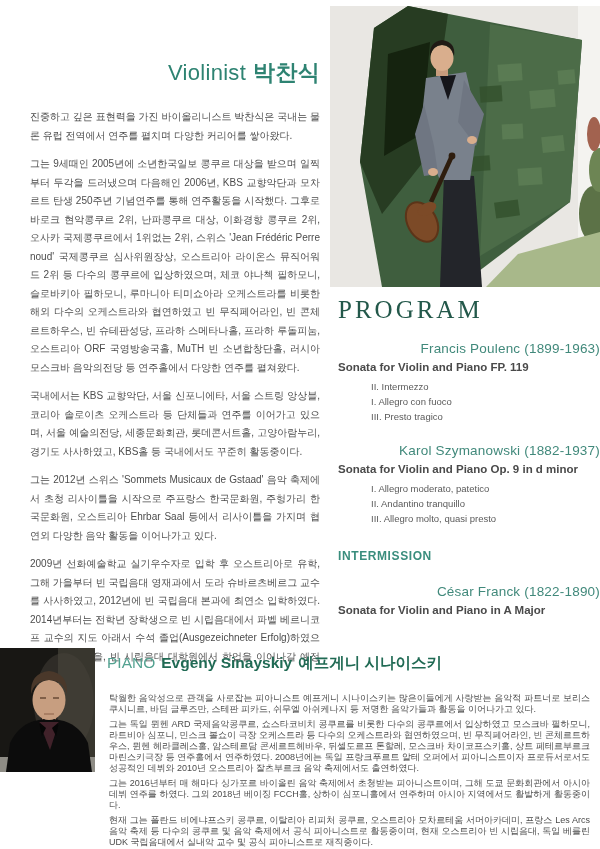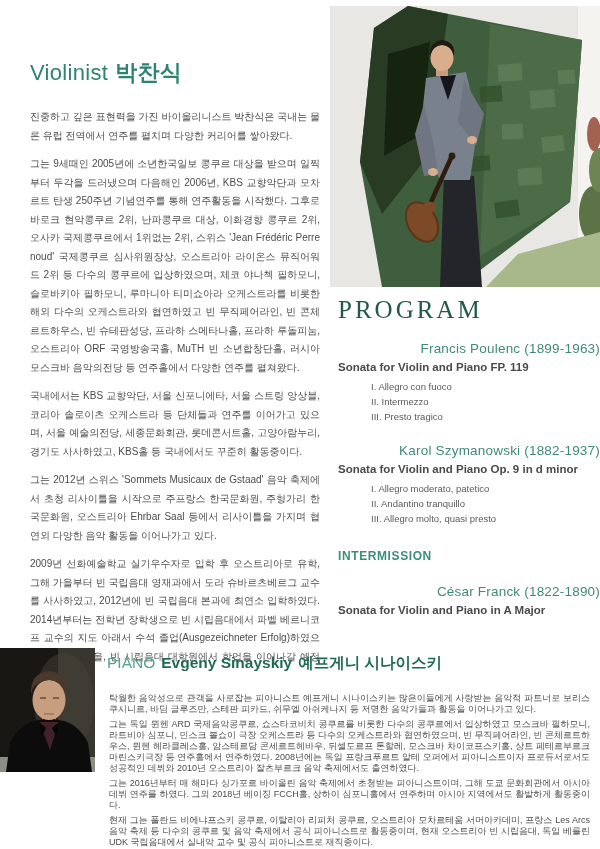--- a/index.html
+++ b/index.html
@@ -3,21 +3,21 @@
 <meta charset="utf-8">
 <style>
   html,body{margin:0;padding:0;}
   body{
     width:600px;height:849px;position:relative;background:#ffffff;overflow:hidden;
     font-family:"Liberation Sans","DejaVu Sans",sans-serif;
     -webkit-font-smoothing:antialiased;
   }
   
   .left-col{position:absolute;left:30px;top:58px;width:290px;}
-  .page-title{margin:0 0 20px 0;font-size:22px;font-weight:400;color:#2e8372;letter-spacing:.3px;}
+  .page-title{margin:0 0 20px 0;font-size:22px;font-weight:400;color:#2e8372;letter-spacing:.3px;text-align:right;}
   .page-title .name{font-weight:600;margin-left:7px;}
   .left-col p{
     margin:0 0 10px 0;font-size:10px;line-height:18.5px;color:#4c4c4c;
     text-align:justify;word-break:break-all;
   }
   
   .photo-violinist{position:absolute;left:330px;top:6px;width:270px;height:281px;}
   
   .program{position:absolute;left:338px;top:296px;width:262px;}
   .program-heading{
@@ -109,22 +109,22 @@
   </svg>
 </div>
 
 <div class="program">
   <h2 class="program-heading">PROGRAM</h2>
 
   <div class="entry">
     <div class="composer">Francis Poulenc (1899-1963)</div>
     <div class="work">Sonata for Violin and Piano FP. 119</div>
     <div class="movements">
+      <div class="mv">II. Intermezzo</div>
       <div class="mv">I. Allegro con fuoco</div>
-      <div class="mv">II. Intermezzo</div>
       <div class="mv">III. Presto tragico</div>
     </div>
   </div>
 
   <div class="entry">
     <div class="composer">Karol Szymanowski (1882-1937)</div>
     <div class="work">Sonata for Violin and Piano Op. 9 in d minor</div>
     <div class="movements">
       <div class="mv">I. Allegro moderato, patetico</div>
       <div class="mv">II. Andantino tranquillo</div>

